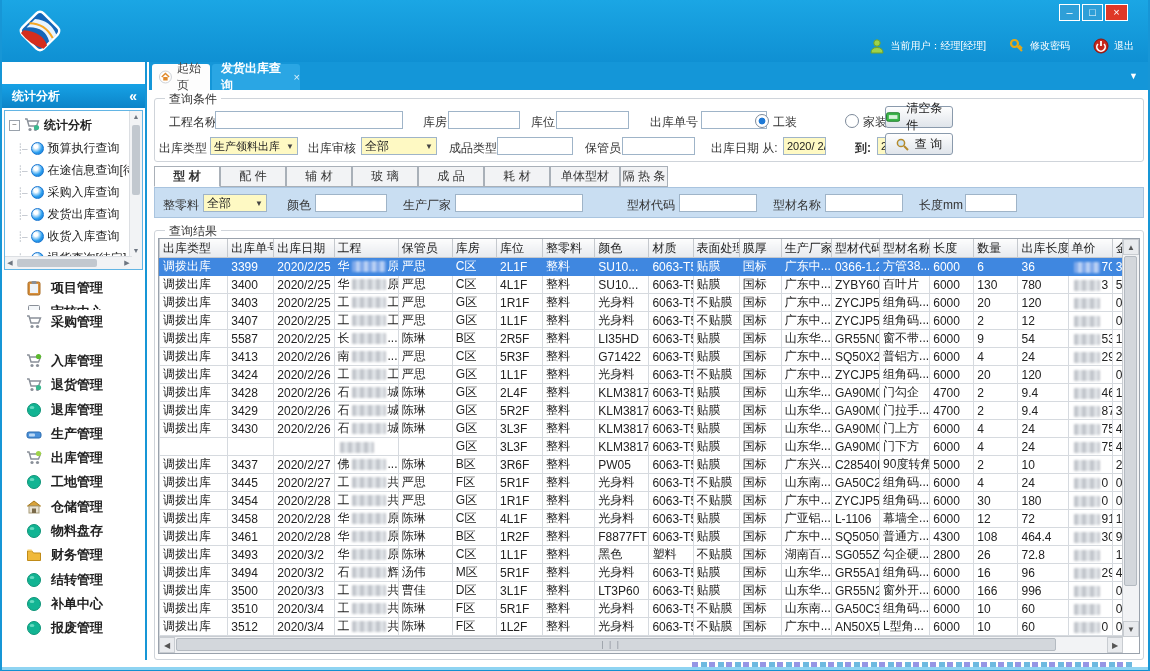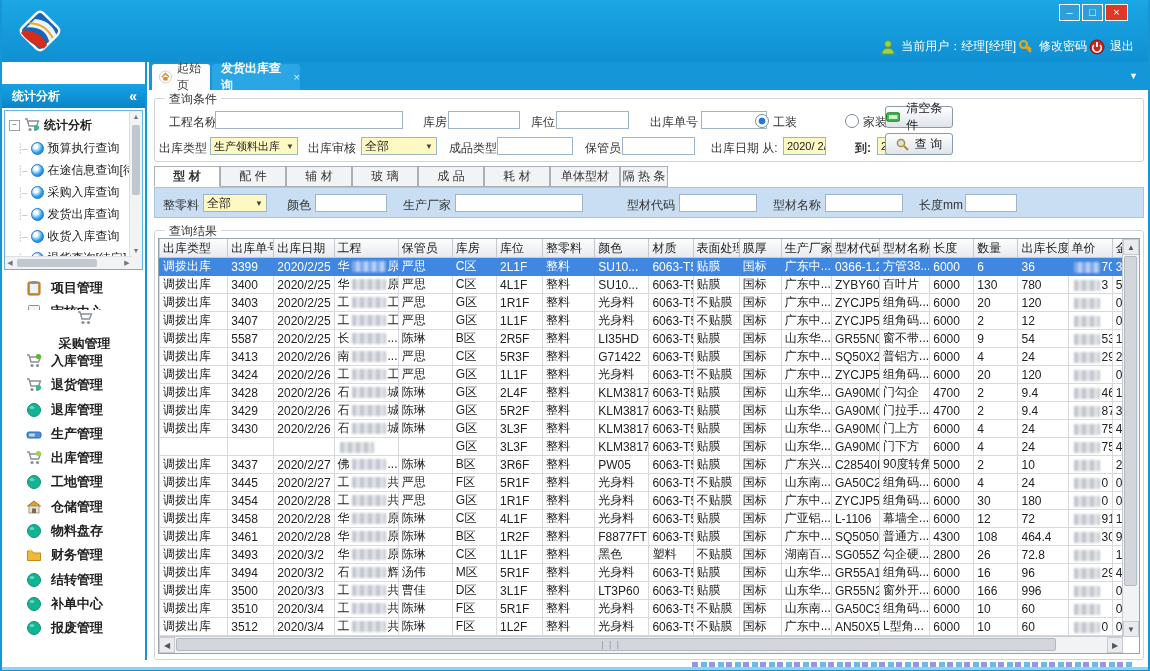--- a/index.html
+++ b/index.html
@@ -7,21 +7,21 @@
        font-family:"Liberation Sans","DejaVu Sans",sans-serif;font-size:12px;color:#222;
        border-left:2px solid #1796d6;border-right:2px solid #1796d6;box-sizing:border-box}
   .abs{position:absolute}
   
   .titlebar{left:0;top:0;width:100%;height:62px;background:linear-gradient(180deg,#1ba6e4,#0f90d3)}
   .app-title{left:62px;top:14px;color:#fff;font-size:27px;font-weight:bold;letter-spacing:1px;
              text-shadow:1px 1px 2px rgba(0,60,110,.45)}
   .winbtn{top:4px;width:21px;height:17px;border:1px solid #fff;box-sizing:border-box;
           background:#2e9fd8;color:#fff;font-size:11px;line-height:14px;text-align:center;cursor:pointer}
   .winbtn.close{background:#df3826;width:23px}
-  .userbar{top:38px;right:14px;color:#fff;display:flex;align-items:center;gap:2px;font-size:12px}
+  .userbar{top:38px;right:14px;color:#fff;display:flex;align-items:center;gap:23px;font-size:10px}
   .userbar .seg{display:flex;align-items:center;gap:5px;cursor:pointer}
   
   .sidebar{left:0;top:62px;width:145px;height:609px;background:#fff;border-right:2px solid #1796d6;box-sizing:border-box}
   .side-top{left:0;top:0;width:143px;height:22px;background:#f4f6f9;color:#8a8f96;line-height:22px;
             padding-left:8px;box-sizing:border-box;border-bottom:1px solid #dde1e6}
   .side-hdr{left:0;top:22px;width:143px;height:24px;background:linear-gradient(180deg,#16a2e6,#0c84c8);
             color:#fff;font-weight:bold;line-height:24px;padding-left:10px;box-sizing:border-box}
   .side-hdr .chev{position:absolute;right:8px;top:0;font-size:14px;cursor:pointer}
   .treebox{left:2px;top:48px;width:139px;height:160px;border:1px solid #63b5e4;box-sizing:border-box;overflow:hidden;background:#fff}
   .trow{position:absolute;left:4px;height:20px;display:flex;align-items:center;gap:4px;white-space:nowrap;cursor:pointer}
@@ -200,21 +200,21 @@
           </svg>
           <span>项目管理</span>
         </div>
         <div class="mod" style="top: 26.3px;">
           <svg class="ic16" viewBox="0 0 16 16">
             <rect x="2.5" y="1.5" width="11" height="13" rx="1" fill="#f4f7fa" stroke="#8a9099"></rect>
             <path d="M5 11 L7 13 L12 8" stroke="#3cb54a" stroke-width="2" fill="none"></path>
           </svg>
           <span>审核中心</span>
         </div>
-        <div class="mod" style="top: 36px; flex-direction: column;">
+        <div class="mod" style="top: 36px;">
           <svg class="ic16" viewBox="0 0 16 16">
             <path d="M1 2 L3 2 L5 9 L12.5 9 L14.5 4 L4 4" fill="none" stroke="#8a9099" stroke-width="1.4"></path>
             <circle cx="6" cy="12.5" r="1.6" fill="#8a9099"></circle>
             <circle cx="11.5" cy="12.5" r="1.6" fill="#8a9099"></circle>
           </svg>
           <span>采购管理</span>
         </div>
         <div class="mod" style="top: 74.9px;">
           <svg class="ic16" viewBox="0 0 16 16">
             <path d="M1 2 L3 2 L5 9 L12.5 9 L14.5 4 L4 4" fill="none" stroke="#8a9099" stroke-width="1.4"></path>

